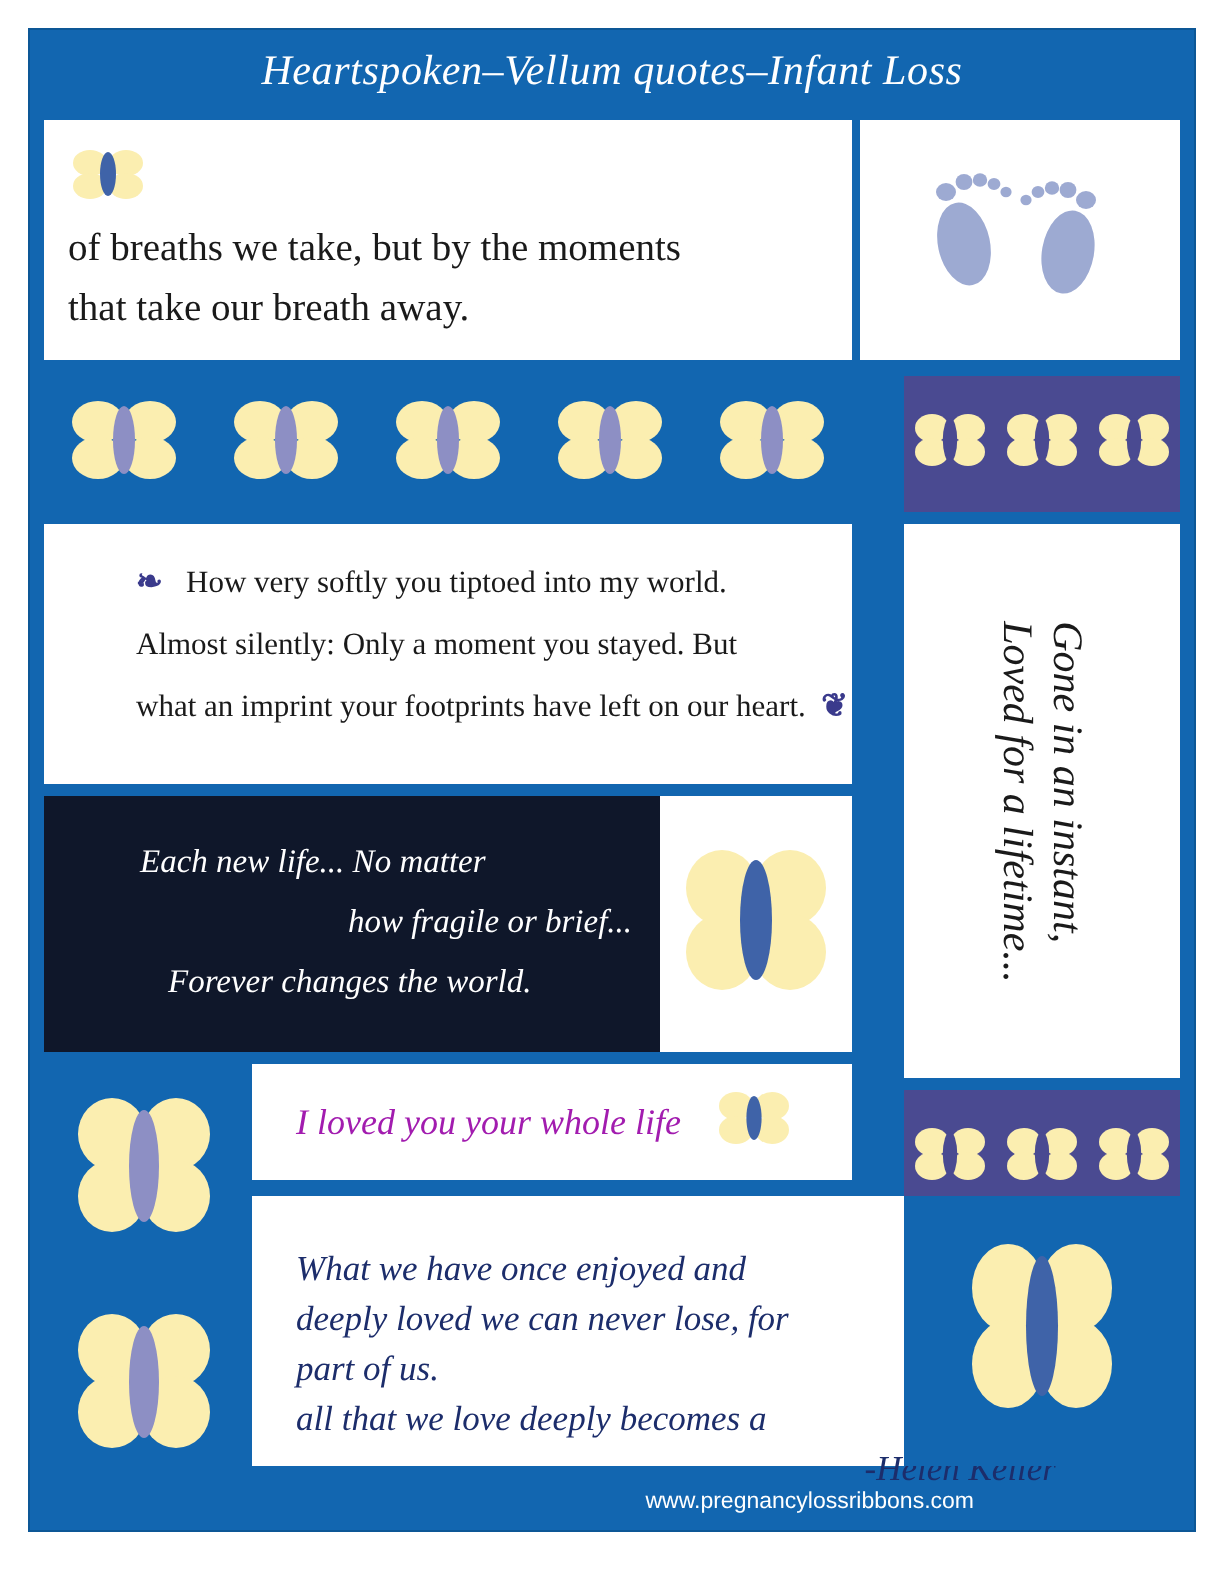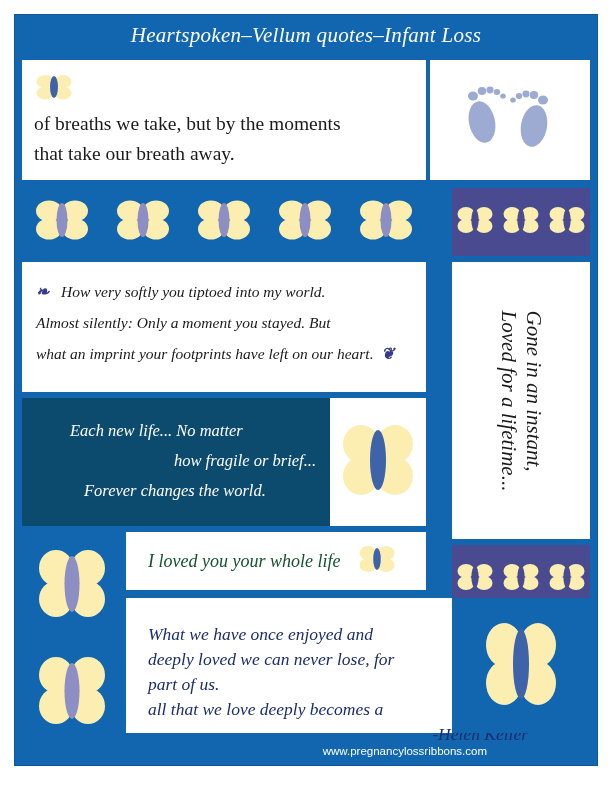--- a/index.html
+++ b/index.html
@@ -118,25 +118,25 @@
   
   .quote2 {
     left: 22px;
     top: 262px;
     width: 404px;
     height: 130px;
     padding: 14px 8px 0 14px;
   }
   .quote2 .line {
     font-size: 15.5px;
-    font-style: italic;
     color: #1a1a1a;
     line-height: 31px;
     font-family: "Liberation Serif", serif;
     white-space: nowrap;
+    margin-left: 32px;
   }
   .orn {
     color: #3a3a8c;
     font-size: 16px;
     font-weight: bold;
   }
 
   
   .vertical-panel {
     position: absolute;
@@ -161,21 +161,21 @@
   }
   .vertical-panel .vtext .l2 { display:block; }
 
   
   .quote3 {
     position: absolute;
     left: 22px;
     top: 398px;
     width: 404px;
     height: 128px;
-    background: #0c4a6e;
+    background: #0f172a;
     padding: 18px 0 0 0;
     box-sizing: border-box;
   }
   .quote3 .line {
     color: #ffffff;
     font-size: 16.5px;
     font-style: italic;
     line-height: 30px;
     font-family: "Liberation Serif", serif;
     text-align: left;
@@ -216,21 +216,21 @@
     width: 300px;
     height: 58px;
     display: flex;
     align-items: center;
     padding-left: 22px;
   }
   .quote4 .txt {
     font-size: 18px;
     font-style: italic;
     font-family: "Liberation Serif", serif;
-    color: #14532d;
+    color: #a21caf;
   }
 
   
   .quote5 {
     left: 126px;
     top: 598px;
     width: 464px;
     height: 135px;
     padding: 24px 14px 0 22px;
   }

